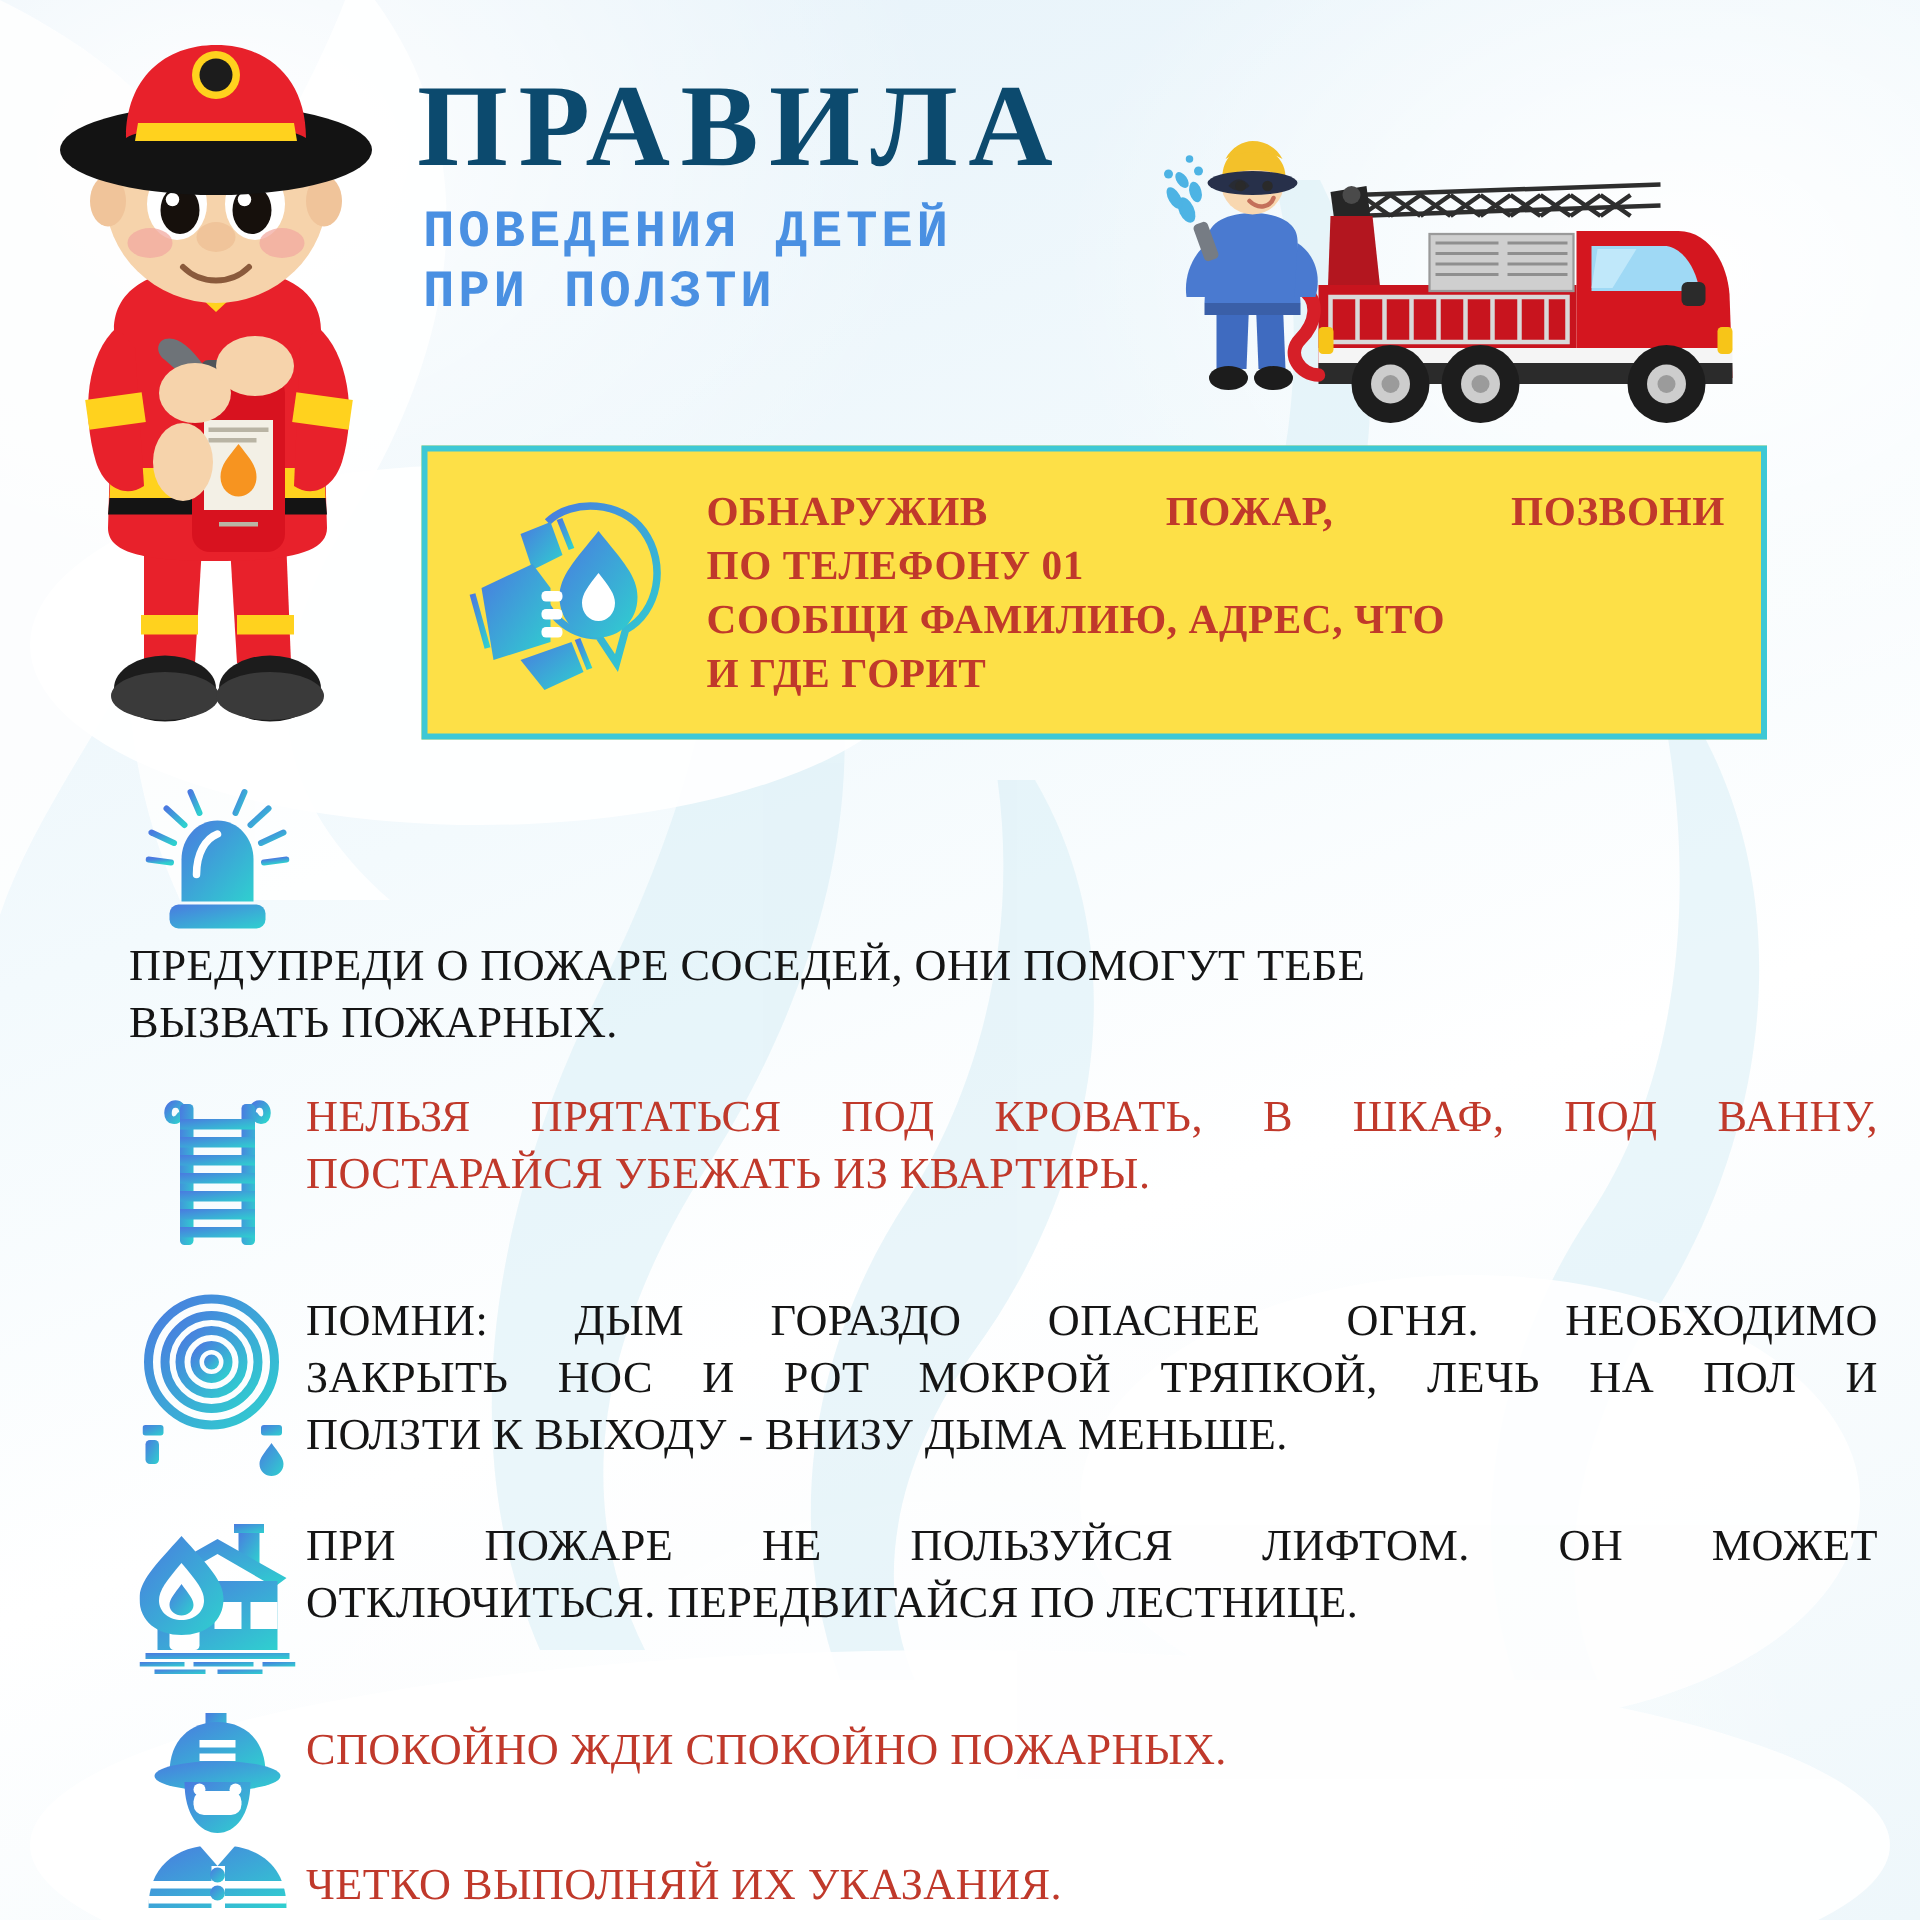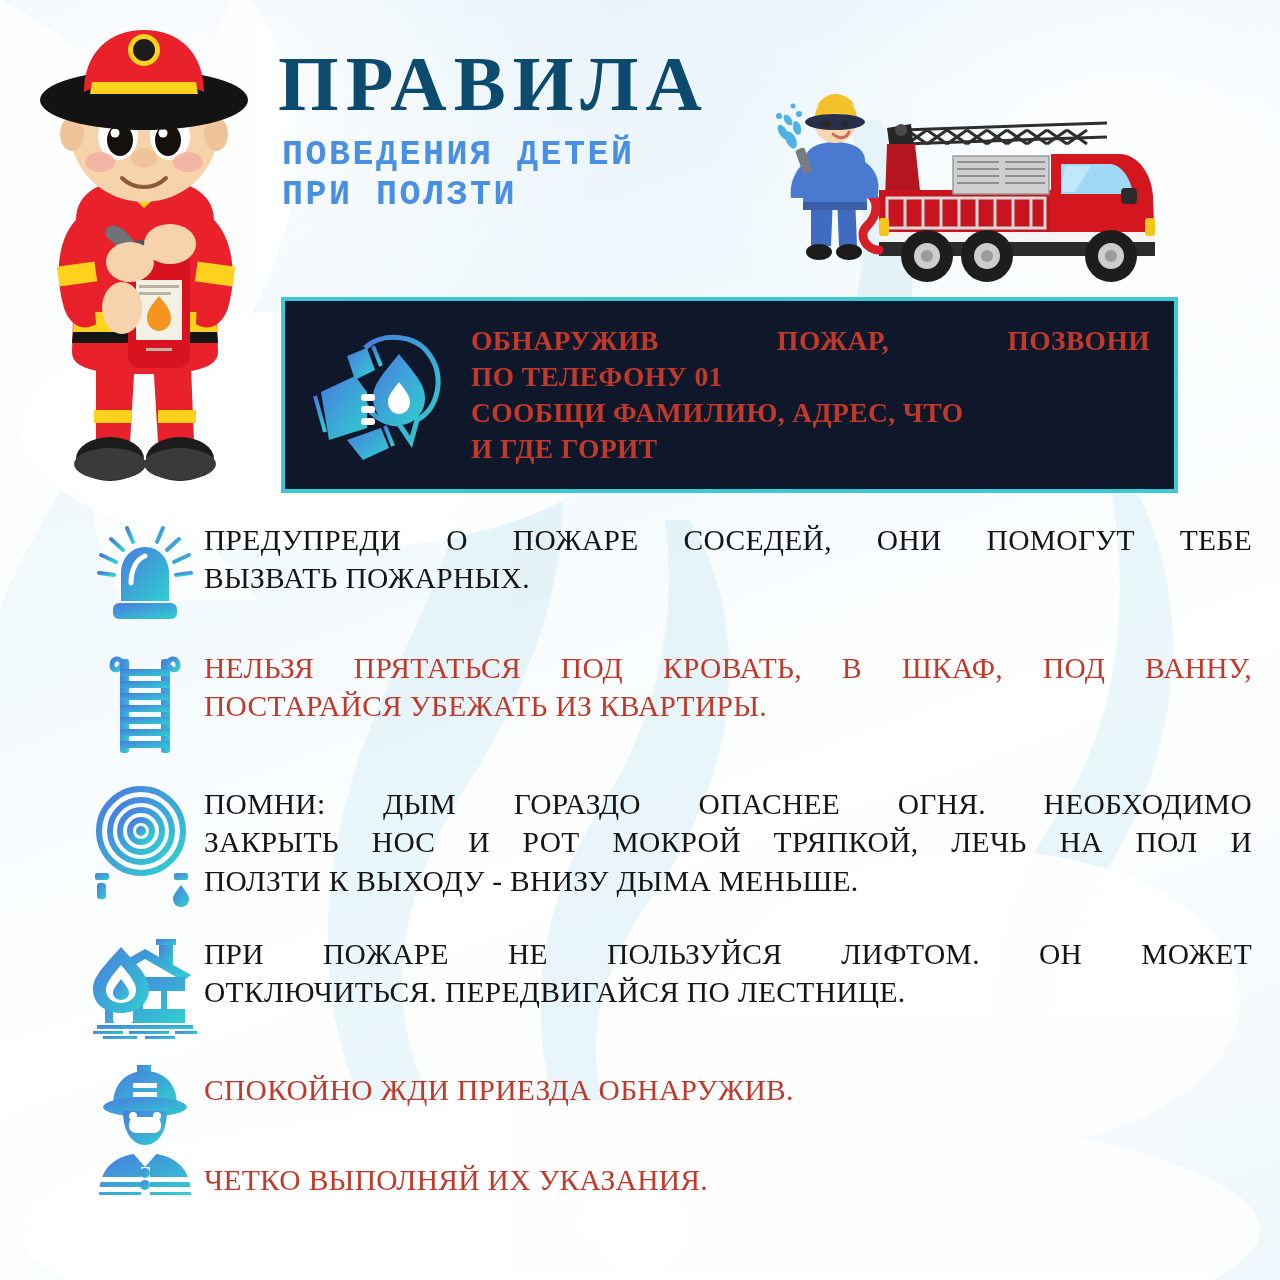--- a/index.html
+++ b/index.html
@@ -32,21 +32,21 @@
   }
 
   
   .boy{position:absolute;left:18px;top:12px;width:252px;height:490px;z-index:5;}
   .truck{position:absolute;left:775px;top:92px;width:400px;height:195px;z-index:5;}
   .boy svg,.truck svg{width:100%;height:100%;display:block;}
 
   
   .callout{
     position:absolute;left:281px;top:297px;width:897px;height:196px;
-    box-sizing:border-box;border:4px solid #3ec8d5;background:#0f172a;
+    box-sizing:border-box;border:4px solid #3ec8d5;background:#fde047;
     display:flex;align-items:center;z-index:6;
   }
   .callout-icon{flex:0 0 auto;width:150px;height:150px;margin-left:22px;}
   .callout-icon svg{width:100%;height:100%;display:block;}
   .callout-text{
     flex:1 1 auto;margin:0 24px 0 14px;color:#c0392b;font-weight:bold;
     font-size:27.5px;line-height:1.31;letter-spacing:0.4px;
   }
   .callout-text .j{text-align:justify;text-align-last:justify;}
 
@@ -300,21 +300,21 @@
 
   <svg width="0" height="0" style="position:absolute" aria-hidden="true">
     <defs>
       <linearGradient id="gi" x1="0" y1="0" x2="1" y2="1">
         <stop offset="0%" stop-color="#4a7ae0"></stop>
           <stop offset="100%" stop-color="#2fd0cf"></stop>
       </linearGradient>
     </defs>
   </svg>
 
-  <div class="rule" style="margin-bottom:24px;">
+  <div class="rule" style="margin-bottom:24px;flex-direction:column;">
     <div class="rule-icon">
       <svg width="96" height="104" viewBox="0 0 96 104">
         <g stroke="url(#gi)" stroke-width="4" stroke-linecap="round">
           <line x1="48" y1="2" x2="48" y2="18"></line>
           <line x1="30" y1="7" x2="36" y2="21"></line>
           <line x1="66" y1="7" x2="60" y2="21"></line>
           <line x1="14" y1="18" x2="26" y2="29"></line>
           <line x1="82" y1="18" x2="70" y2="29"></line>
           <line x1="4" y1="34" x2="19" y2="41"></line>
           <line x1="92" y1="34" x2="77" y2="41"></line>
@@ -450,18 +450,18 @@
         <g fill="#ffffff">
           <rect x="6" y="116" width="92" height="5"></rect>
           <rect x="6" y="126" width="92" height="5"></rect>
           <rect x="48" y="106" width="9" height="30"></rect>
         </g>
         <circle cx="52" cy="112" r="5" fill="url(#gi)"></circle>
         <circle cx="52" cy="124" r="5" fill="url(#gi)"></circle>
       </svg>
     </div>
     <div class="rule-text">
-      <span class="ln c-red" style="margin-top:10px;">СПОКОЙНО ЖДИ ПРИЕЗДА ОБНАРУЖИВ.</span>
+      <span class="ln c-red" style="margin-top:10px;">СПОКОЙНО ЖДИ СПОКОЙНО ПОЖАРНЫХ.</span>
       <span class="ln c-red" style="margin-top:52px;">ЧЕТКО ВЫПОЛНЯЙ ИХ УКАЗАНИЯ.</span>
     </div>
   </div>
 
 </div>
 
 </body></html>

